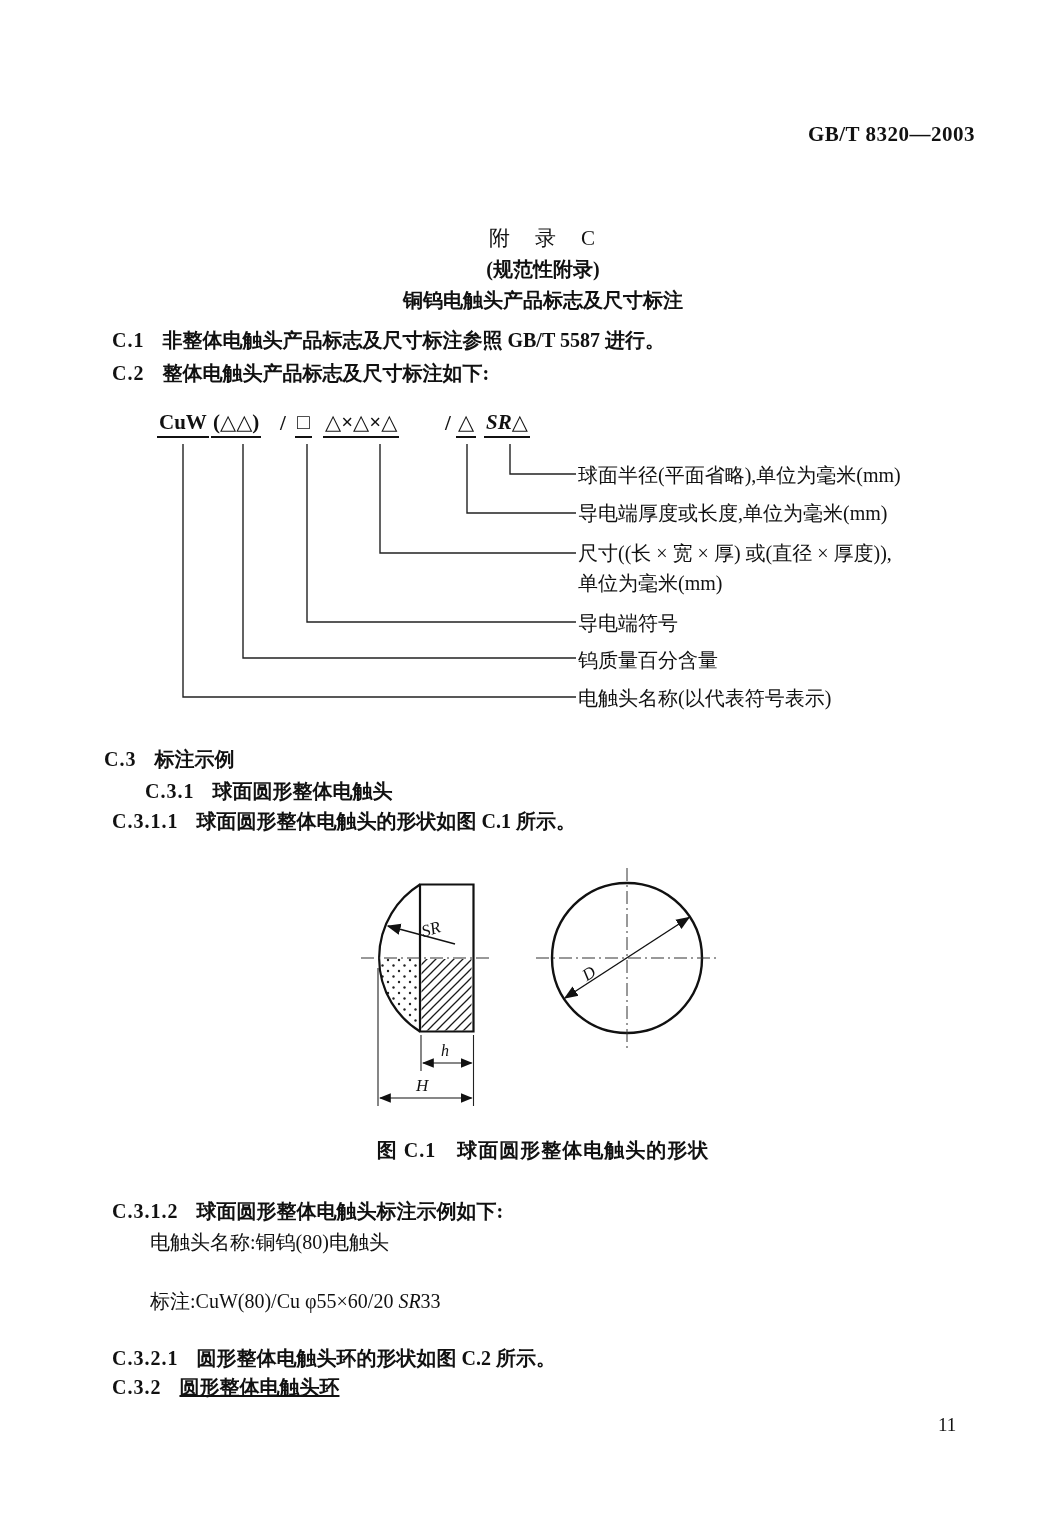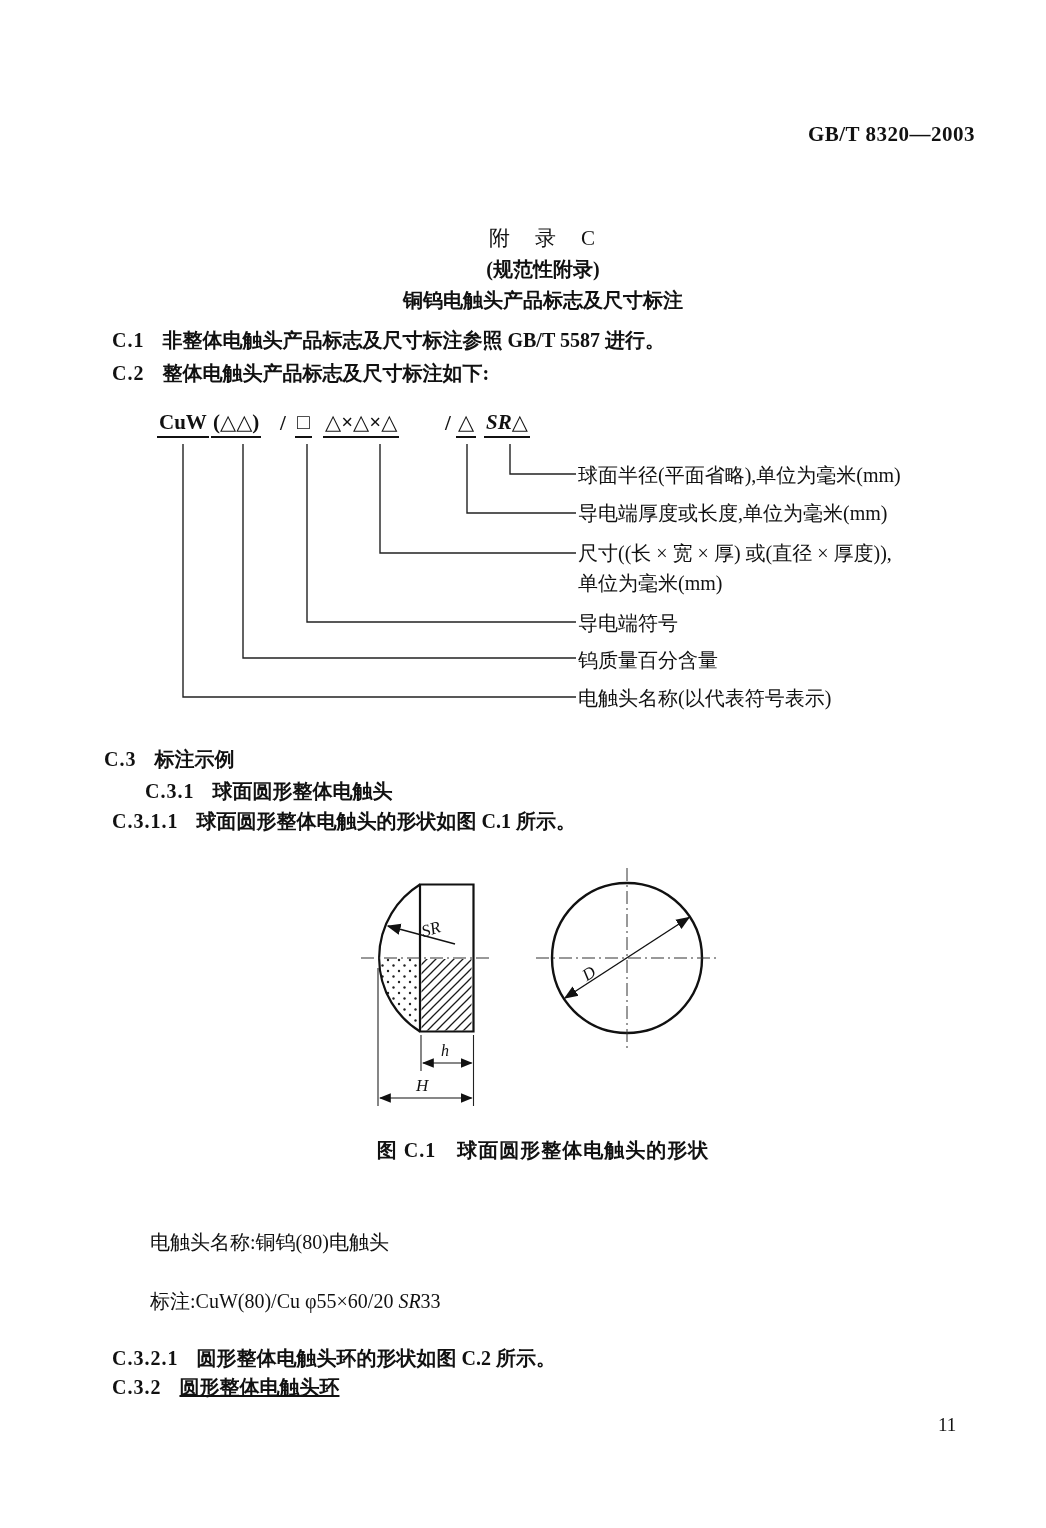--- a/index.html
+++ b/index.html
@@ -128,20 +128,23 @@
       <circle cx="627" cy="958" r="75" fill="none" stroke="#111" stroke-width="2.4"></circle>
       <line x1="627" y1="868" x2="627" y2="1051" stroke="#333" stroke-width="1" stroke-dasharray="13 4 2 4"></line>
       <line x1="536" y1="958" x2="719" y2="958" stroke="#333" stroke-width="1" stroke-dasharray="13 4 2 4"></line>
       <line x1="565" y1="998" x2="689" y2="917.5" stroke="#111" stroke-width="1.4" marker-start="url(#ah)" marker-end="url(#ah)"></line>
       <text x="581" y="978" font-size="17" transform="rotate(-33 590 970)">D</text>
     </g>
   </svg>
 
   <div class="abs centered caption" style="top:1137px;">图 C.1　球面圆形整体电触头的形状</div>
 
+  <div class="abs clause" style="top:1198px;left:112px;">
+    <span class="num">C.3.1.2</span><span>球面圆形整体电触头标注示例如下:</span>
+  </div>
 
   <div class="abs body-line" style="top:1229px;left:150px;">电触头名称:铜钨(80)电触头</div>
 
 
   <div class="abs body-line" style="top:1288px;left:150px;">
     <span>标注:CuW(80)/Cu </span><span>φ55×60/20 </span><span class="it">SR</span><span>33</span>
   </div>
 
   <div class="abs clause" style="top:1374px;left:112px;text-decoration:underline;">
     <span class="num">C.3.2</span><span>圆形整体电触头环</span>

